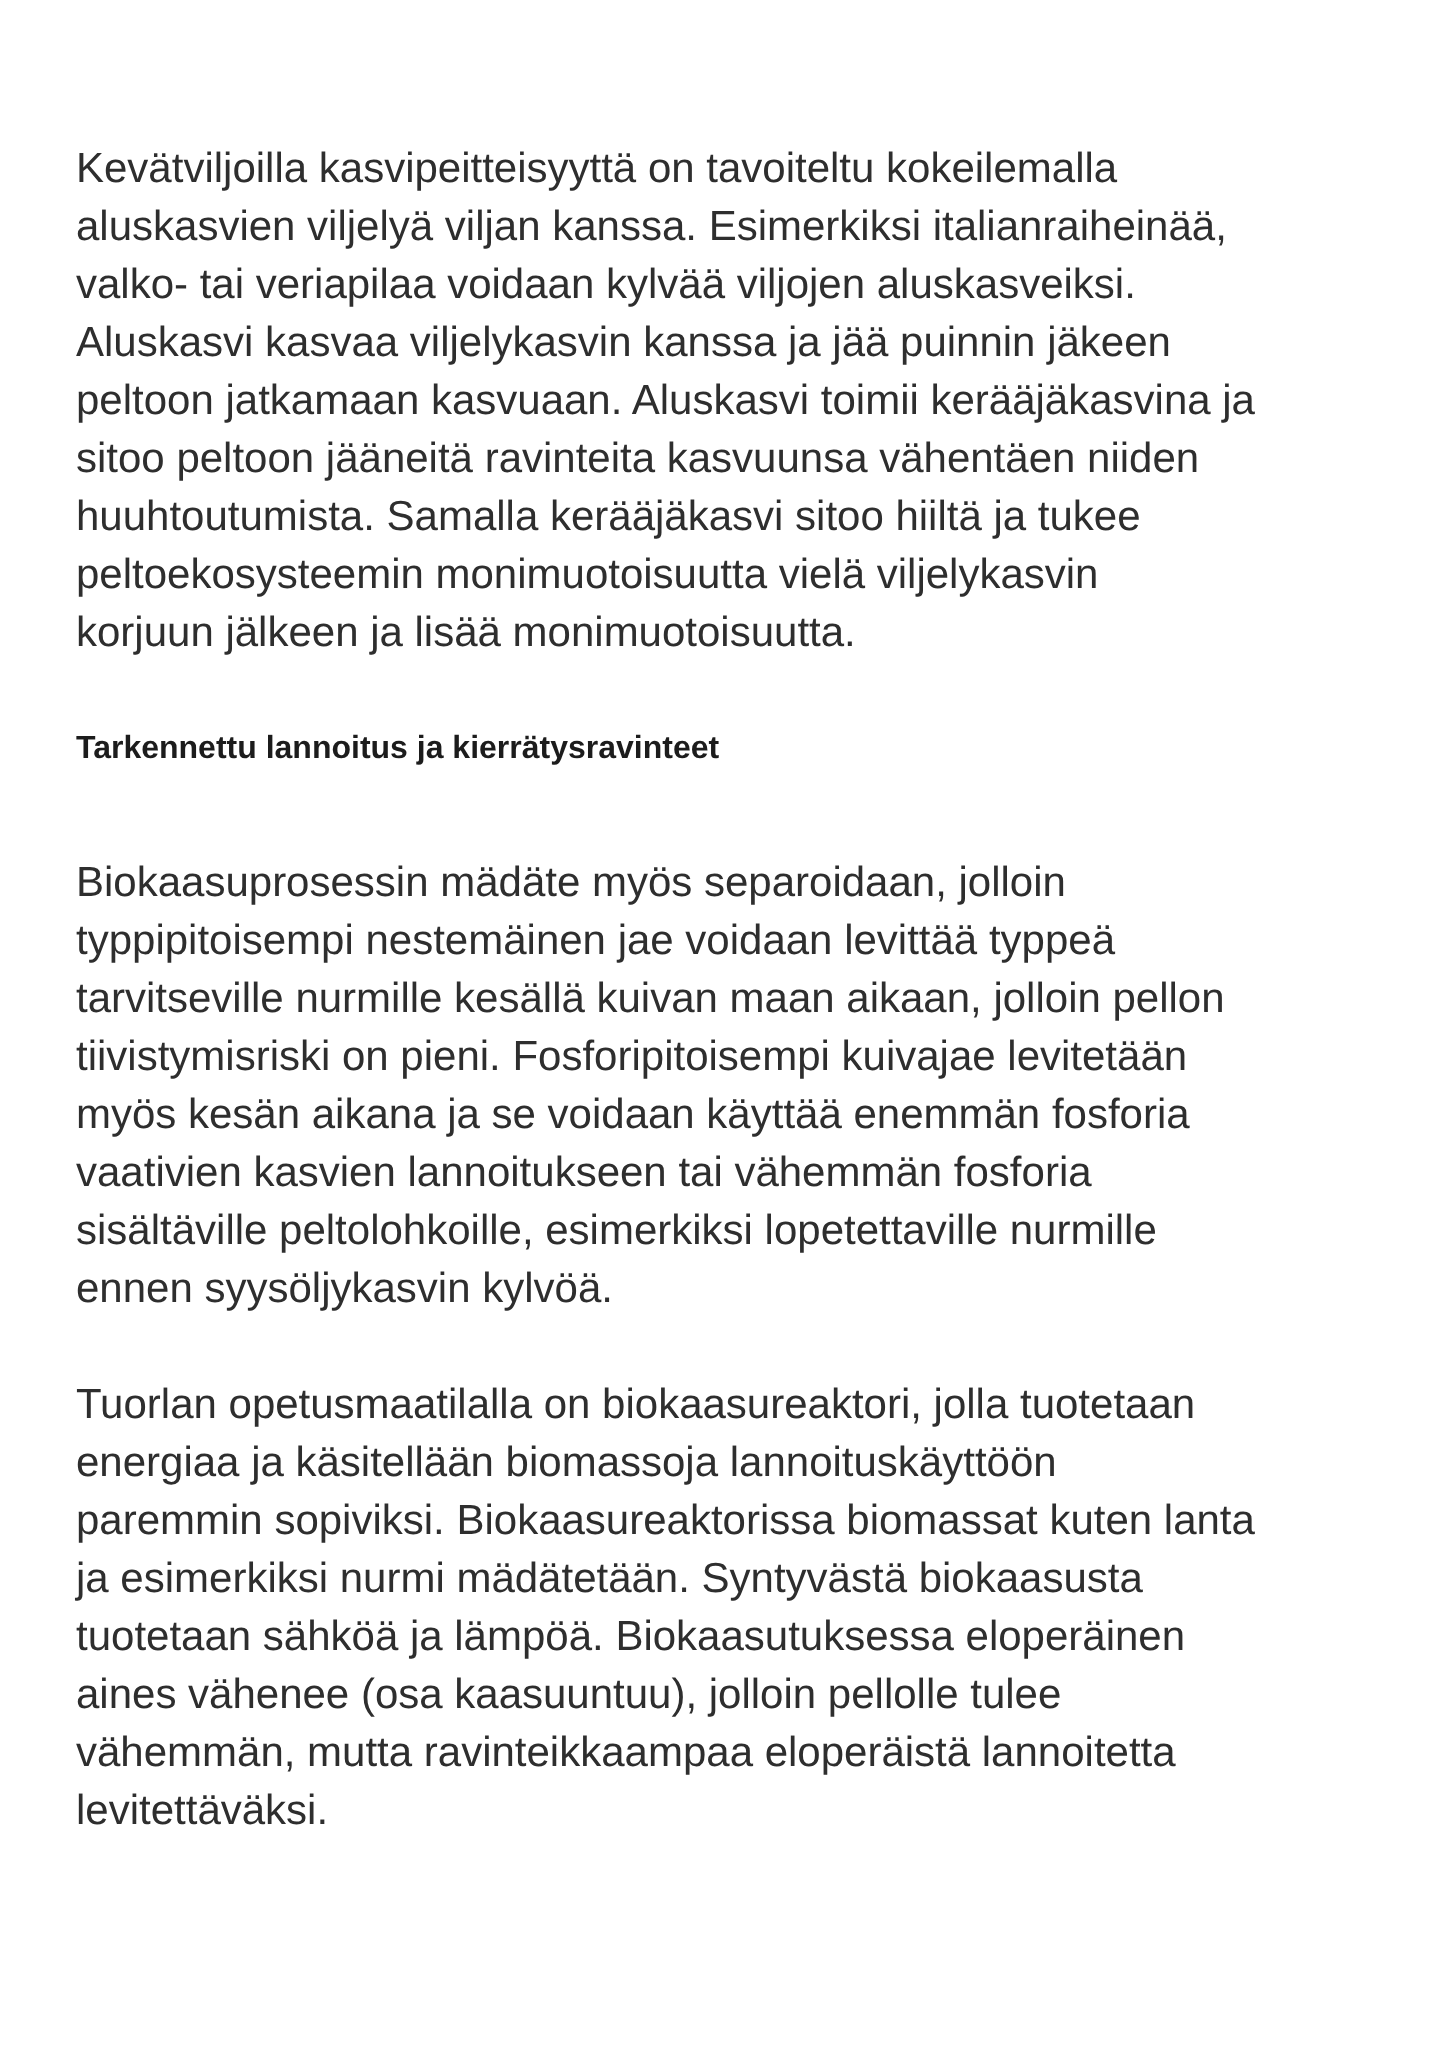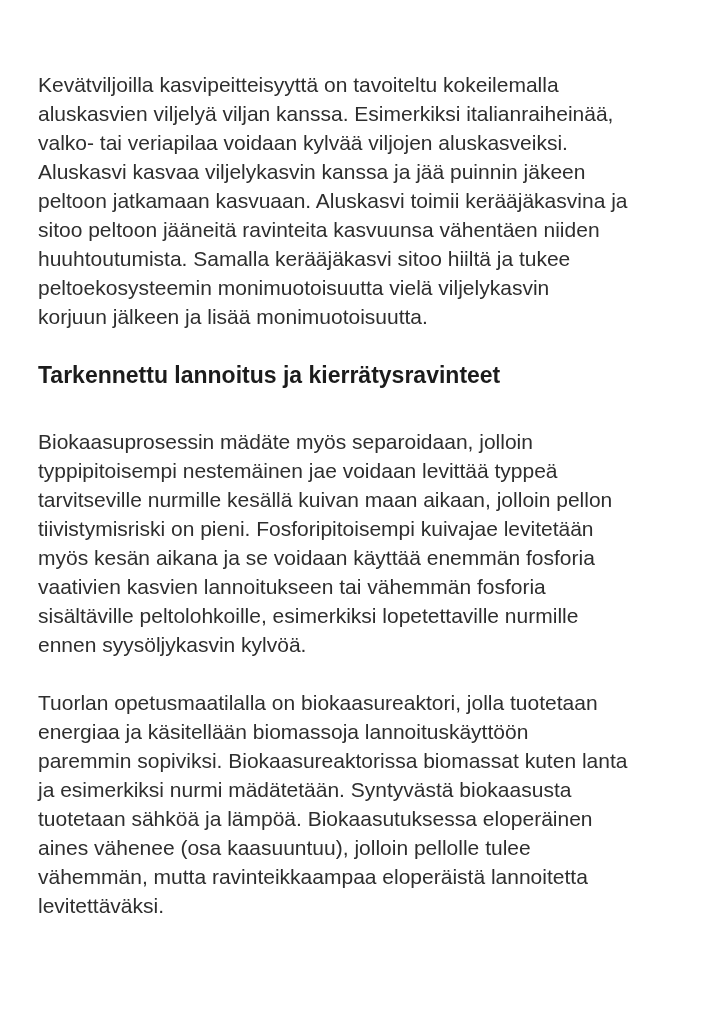--- a/index.html
+++ b/index.html
@@ -24,21 +24,21 @@
     margin: 0 0 29px 0;
     font-size: 21px;
     line-height: 29px;
     font-weight: 400;
     color: #2e2e2e;
     white-space: pre-line;
     letter-spacing: 0;
   }
   .section-heading {
     margin: 29px 0 37px 0;
-    font-size: 23px;
+    font-size: 16px;
     line-height: 30px;
     font-weight: 700;
     color: #1c1c1c;
   }
 </style>
 </head>
 <body>
 
 <main class="page">
   <p class="body-text">Kevätviljoilla kasvipeitteisyyttä on tavoiteltu kokeilemalla

